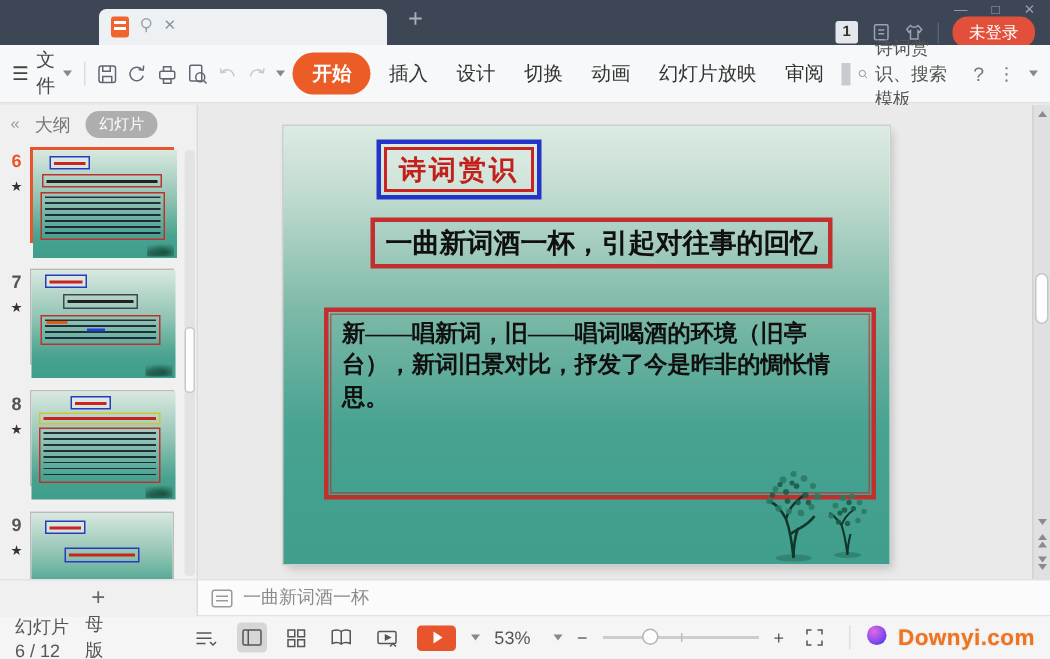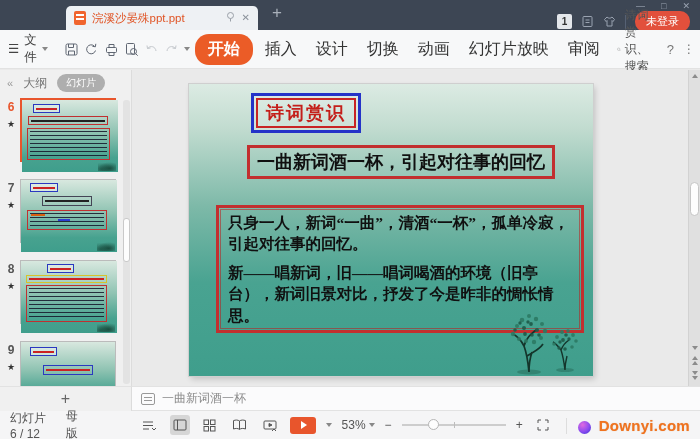--- a/index.html
+++ b/index.html
@@ -26,21 +26,21 @@
   .login { background:#e2503c; color:#fff; border-radius:10px; padding:3px 11px; font-size:11px; }
 
   
   .menubar { position:absolute; top:30px; left:0; right:0; height:39px; background:#f7f8f9; border-bottom:1px solid #e2e2e2; display:flex; align-items:center; padding:0 8px; gap:5px; }
   .mb-file { display:flex; align-items:center; gap:5px; color:#444; font-size:12.5px; }
   .caret { width:0; height:0; border-left:3.5px solid transparent; border-right:3.5px solid transparent; border-top:4px solid #888; display:inline-block; }
   .vdiv { width:1px; height:16px; background:#ddd; margin:0 3px; }
   .qicon { width:18px; height:18px; display:flex; align-items:center; justify-content:center; color:#5f6672; }
   .qicon.disabled { color:#c3c7cc; }
   .qicon svg { display:block; }
-  .rtab { padding:5px 7px; font-size:16px; color:#333; white-space:nowrap; }
+  .rtab { padding:5px 7px; font-size:13px; color:#333; white-space:nowrap; }
   .rtab.active { background:#eb5c27; color:#fff; border-radius:14px; padding:5px 13px; font-weight:bold; }
   .gray-artifact { width:9px; height:15px; background:#c7cbd0; }
   .mb-right { margin-left:auto; display:flex; align-items:center; gap:9px; color:#666; }
   .search-box { display:flex; align-items:center; gap:4px; font-size:12px; color:#555; }
   .help-gl { font-size:13px; color:#777; }
   .more-gl { font-size:12px; color:#777; }
 
   
   .workspace { position:absolute; top:70px; left:0; right:0; height:316px; display:flex; }
   .sidebar { width:132px; background:#f0f0f0; border-right:1px solid #dcdcdc; position:relative; overflow:hidden; flex:none; }
@@ -108,36 +108,35 @@
   .statusbar { position:absolute; top:411px; left:0; right:0; height:28px; background:#f5f5f6; display:flex; align-items:center; padding:0 10px; gap:10px; color:#555; font-size:12px; }
   .sb-group { display:flex; align-items:center; gap:10px; }
   .view-ic { width:20px; height:20px; display:flex; align-items:center; justify-content:center; color:#555; }
   .view-ic.sel { background:#d6d6d6; border-radius:3px; }
   .view-ic svg { display:block; }
   .play-btn { width:26px; height:17px; background:#e8552c; border-radius:3px; display:flex; align-items:center; justify-content:center; }
   .play-btn .tri-play { width:0; height:0; border-top:4px solid transparent; border-bottom:4px solid transparent; border-left:6px solid #fff; margin-left:2px; }
   .z-track { width:104px; height:2px; background:#cdcdcd; position:relative; }
   .z-thumb { position:absolute; left:26px; top:-5px; width:11px; height:11px; background:#fdfdfd; border:1px solid #b5b5b5; border-radius:50%; }
   .z-tick { position:absolute; left:52px; top:-2px; width:1px; height:6px; background:#bdbdbd; }
-  .zoom-val { display:flex; align-items:center; gap:3px; }
-  .sb-right { margin-left:auto; display:flex; align-items:flex-end; gap:8px; }
+  .zoom-val { display:flex; align-items:center; gap:15px; }
+  .sb-right { margin-left:auto; display:flex; align-items:flex-start; gap:8px; }
   .rainbow { width:13px; height:13px; border-radius:50%; background:radial-gradient(circle at 35% 30%, #e06ae0, #8a4bf0 55%, #4a36d6 90%); }
   .watermark { color:#f0731f; font-weight:bold; font-size:15px; letter-spacing:.3px; text-shadow:0 0 1px rgba(180,90,20,.4); }
 
   .gl { line-height:1; }
 </style>
 </head>
 <body>
 
 <div id="app">
 
   <div class="titlebar">
     <div class="doc-tab">
       <span class="doc-icon"></span>
-      <span class="title">浣溪沙晏殊ppt.ppt</span>
       <span class="tab-pin">
         <svg width="11" height="11" viewBox="0 0 11 11">
             <circle cx="5.5" cy="4.5" r="3" stroke="#9aa0a8" fill="none"></circle>
             <path d="M5.5 7.5v3" stroke="#9aa0a8"></path>
           </svg>
       </span>
       <span class="tab-close gl">✕</span>
     </div>
     <span class="newtab gl">+</span>
 
@@ -335,21 +334,20 @@
 
         <div class="sl-title">
           <div class="inner">诗词赏识</div>
         </div>
 
         <div class="sl-poem">
           <span>一曲新词酒一杯，引起对往事的回忆</span>
         </div>
 
         <div class="sl-body">
-          <p>只身一人，新词“一曲”，清酒“一杯”，孤单冷寂，引起对往事的回忆。</p>
           <p>新——唱新词，旧——唱词喝酒的环境（旧亭台），新词旧景对比，抒发了今是昨非的惆怅情思。</p>
         </div>
 
         <svg class="trees" viewBox="0 0 96 72">
           <ellipse cx="38" cy="68" rx="12" ry="2.4" fill="#256a58" opacity="0.5"></ellipse>
           <ellipse cx="74" cy="66" rx="9" ry="2" fill="#256a58" opacity="0.5"></ellipse>
           <path d="M38 68c-1-10-2-18-5-26m5 26c0-8 1-14 3-20M33 42c-3-6-7-10-11-12m11 12c2-8 7-12 12-16M36 52c6-4 12-6 16-12" stroke="#14352b" stroke-width="1.7" fill="none"></path>
           <path d="M74 66c-1-8-2-14-4-20m4 20c0-6 1-10 2-14M70 46c-3-4-6-7-8-8m8 8c2-5 5-8 8-10" stroke="#14352b" stroke-width="1.4" fill="none"></path>
           <g fill="#2c7a64" opacity="0.9">
             <circle cx="22" cy="30" r="2.2"></circle>

